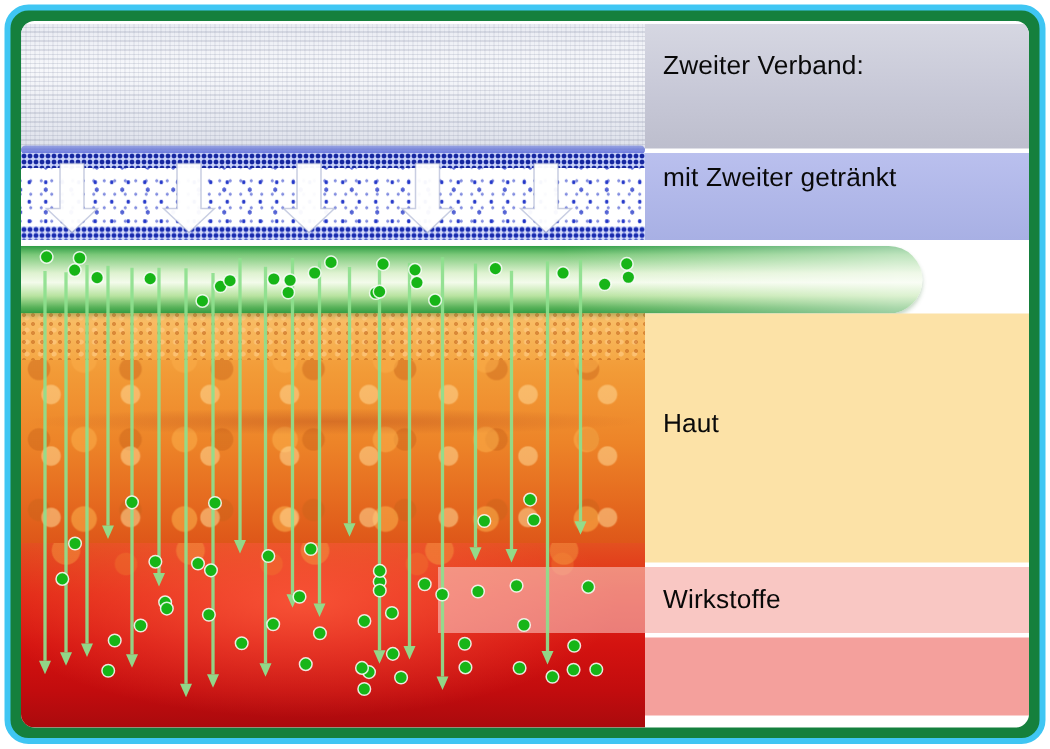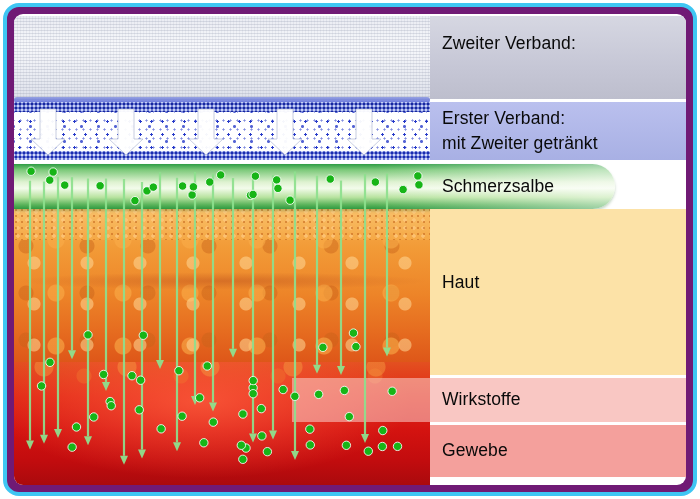--- a/index.html
+++ b/index.html
@@ -1,19 +1,19 @@
 <!DOCTYPE html>
 <html><head>
 <meta charset="utf-8">
 <style>
   *{margin:0;padding:0;box-sizing:border-box}
   html,body{width:700px;height:499px}
   body{position:relative;background:#ffffff;font-family:"Liberation Sans","DejaVu Sans",sans-serif;overflow:hidden}
 
-  .frame{position:absolute;inset:3px;border:4px solid #3fc6f3;border-radius:16px;background:#701a75}
+  .frame{position:absolute;inset:3px;border:4px solid #3fc6f3;border-radius:16px;background:#15803d}
   .canvas{position:absolute;inset:7px;border-radius:9px;overflow:hidden;background:#fff}
   .abs{position:absolute}
 
   
   .dry{left:0;top:2px;width:416px;height:84px;
     background:
       repeating-linear-gradient(90deg,rgba(125,132,158,.10) 0 1px,transparent 1px 3px),
       repeating-linear-gradient(0deg,rgba(118,126,152,.20) 0 1px,transparent 1px 3px),
       linear-gradient(180deg,#e9ebf2 0%,#f7f8fb 35%,#eceef4 65%,#dde0ea 100%);}
   .dry::after{content:"";position:absolute;left:0;right:0;bottom:-3px;height:6px;border-radius:3px;
@@ -226,22 +226,19 @@
           <circle cx="239.21630658436217" cy="366.59642489711933" r="4.2" fill="#17b517" stroke="rgba(255,255,255,.85)" stroke-width="1"></circle>
           <circle cx="185.67489711934158" cy="383.81242283950616" r="4.2" fill="#17b517" stroke="rgba(255,255,255,.85)" stroke-width="1"></circle>
           <circle cx="247.28780864197532" cy="394.62718621399176" r="4.2" fill="#17b517" stroke="rgba(255,255,255,.85)" stroke-width="1"></circle>
         </g>
     </svg>
 
     <div class="t t-zweiter">
       <span>Zweiter Verband:</span>
     </div>
     <div class="t t-erster">
-      <span>Erster Verband:</span>
       <span>mit Zweiter getränkt</span>
     </div>
-    <div class="t t-salbe">Schmerzsalbe</div>
     <div class="t t-haut">Haut</div>
     <div class="t t-wirk">Wirkstoffe</div>
-    <div class="t t-gewebe">Gewebe</div>
 
   </div>
 </div>
 
 </body></html>

